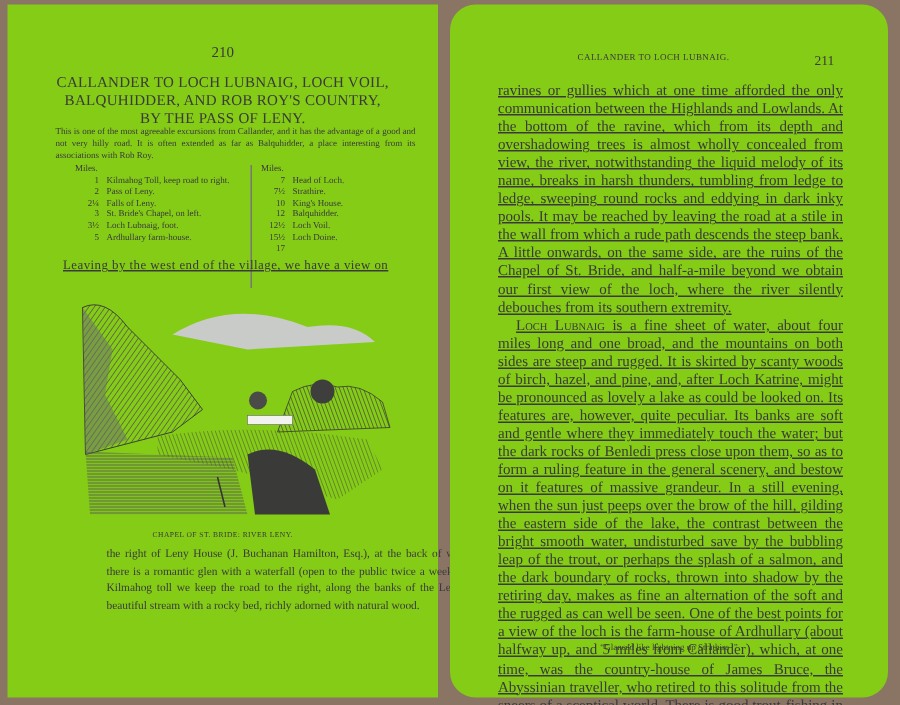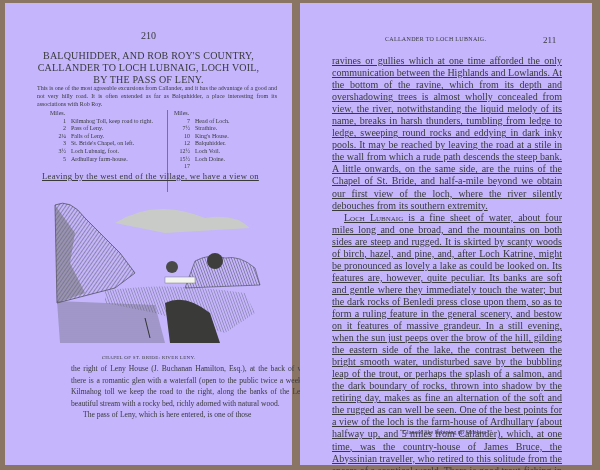--- a/index.html
+++ b/index.html
@@ -5,25 +5,25 @@
   html, body { margin:0; padding:0; }
   body {
     width:600px; height:470px; overflow:hidden;
     background:#8a7565;
     font-family: "Liberation Serif", "DejaVu Serif", serif;
     color:#3a3a3a;
     position:relative;
   }
   .page {
     position:absolute; top:3px; height:462px;
-    background:#c4b5fd;
+    background:#84cc16;
     box-sizing:border-box;
   }
   .page.left { left:5px; width:287px; }
-  .page.right { left:300px; width:292px; }
+  .page.right { left:300px; width:292px;border-radius:17px; }
   .pnum-left { position:absolute; top:27px; left:0; width:287px; text-align:center; font-size:10px; }
   .title { position:absolute; top:47px; left:0; width:287px; text-align:center; font-size:10px; line-height:12px; letter-spacing:0.2px; }
   .intro { position:absolute; top:81px; left:32px; width:240px; font-size:6px; line-height:8px; text-align:justify; }
   .miles { position:absolute; top:107px; left:45px; width:230px; font-size:6px; line-height:7.6px; }
   .miles .col { position:absolute; top:0; }
   .miles .col.c1 { left:0; width:112px; }
   .miles .col.c2 { left:117px; width:110px; border-left:1px solid #777; padding-left:6px; height:82px; }
   .miles .row { display:flex; }
   .miles .n { width:16px; text-align:right; padding-right:5px; }
   .lead { position:absolute; top:168px; left:37px; width:245px; font-size:8.6px; letter-spacing:0.3px;text-decoration:underline; }
@@ -37,22 +37,22 @@
   .indent { text-indent:12px; }
   .sc { font-variant:small-caps;margin-top:34px; }
   .quote { position:absolute; top:426px; left:0; width:262px; text-align:center; font-size:6px; padding-left:30px; box-sizing:border-box; }
 </style>
 </head>
 <body>
 
 <div class="page left">
   <div class="pnum-left">210</div>
   <div class="title">
+    <div>CALLANDER TO LOCH LUBNAIG, LOCH VOIL,</div>
     <div>BALQUHIDDER, AND ROB ROY'S COUNTRY,</div>
-    <div>CALLANDER TO LOCH LUBNAIG, LOCH VOIL,</div>
     <div>BY THE PASS OF LENY.</div>
   </div>
   <div class="intro">This is one of the most agreeable excursions from Callander, and it has the advantage of a good and not very hilly road. It is often extended as far as Balquhidder, a place interesting from its associations with Rob Roy.</div>
 
   <div class="miles">
     <div class="col c1">
       <div>Miles.</div>
       <div class="row">
           <span class="n">1</span>
           <span>Kilmahog Toll, keep road to right.</span>
@@ -135,21 +135,20 @@
     <path d="M60 98 Q120 88 200 100 L210 120 L180 140 L110 120 L60 110 Z" fill="url(#hatch2)" opacity="0.7"></path>
     <path d="M12 108 L110 112 L120 150 L15 150 Z" fill="url(#water)" opacity="0.8"></path>
     <path d="M120 110 Q140 100 165 120 L175 150 L125 150 Z" fill="#3a3a38"></path>
     <line x1="100" y1="125" x2="105" y2="145" stroke="#333" stroke-width="1"></line>
   </svg>
 
   <div class="caption">CHAPEL OF ST. BRIDE: RIVER LENY.</div>
 
   <div class="body-left">
     <p>the right of Leny House (J. Buchanan Hamilton, Esq.), at the back of which there is a romantic glen with a waterfall (open to the public twice a week). At Kilmahog toll we keep the road to the right, along the banks of the Leny, a beautiful stream with a rocky bed, richly adorned with natural wood.</p>
-    <p class="indent">The pass of Leny, which is here entered, is one of those</p>
   </div>
 </div>
 
 <div class="page right">
   <div class="running-head">CALLANDER TO LOCH LUBNAIG.</div>
   <div class="pnum-right">211</div>
   <div class="body-right">
     <p>ravines or gullies which at one time afforded the only communication between the Highlands and Lowlands. At the bottom of the ravine, which from its depth and overshadowing trees is almost wholly concealed from view, the river, notwithstanding the liquid melody of its name, breaks in harsh thunders, tumbling from ledge to ledge, sweeping round rocks and eddying in dark inky pools. It may be reached by leaving the road at a stile in the wall from which a rude path descends the steep bank. A little onwards, on the same side, are the ruins of the Chapel of St. Bride, and half-a-mile beyond we obtain our first view of the loch, where the river silently debouches from its southern extremity.</p>
     <p class="indent"><span class="sc">Loch Lubnaig</span> <span>is a fine sheet of water, about four miles long and one broad, and the mountains on both sides are steep and rugged. It is skirted by scanty woods of birch, hazel, and pine, and, after Loch Katrine, might be pronounced as lovely a lake as could be looked on. Its features are, however, quite peculiar. Its banks are soft and gentle where they immediately touch the water; but the dark rocks of Benledi press close upon them, so as to form a ruling feature in the general scenery, and bestow on it features of massive grandeur. In a still evening, when the sun just peeps over the brow of the hill, gilding the eastern side of the lake, the contrast between the bright smooth water, undisturbed save by the bubbling leap of the trout, or perhaps the splash of a salmon, and the dark boundary of rocks, thrown into shadow by the retiring day, makes as fine an alternation of the soft and the rugged as can well be seen. One of the best points for a view of the loch is the farm-house of Ardhullary (about halfway up, and 5 miles from Callander), which, at one time, was the country-house of James Bruce, the Abyssinian traveller, who retired to this solitude from the sneers of a sceptical world. There is good trout-fishing in the loch, and boats may be got at the farm-houses on the lochside. Salmon, though existing, are seldom met with. A boat may be hired at Ruinacraig, about a mile beyond Ardhullary.</span></p>
     <p class="indent">Near the head of the loch is the village of Strathire, a double row of peasants' houses, very afforded indeed from what it was when the fiery cross</p>

